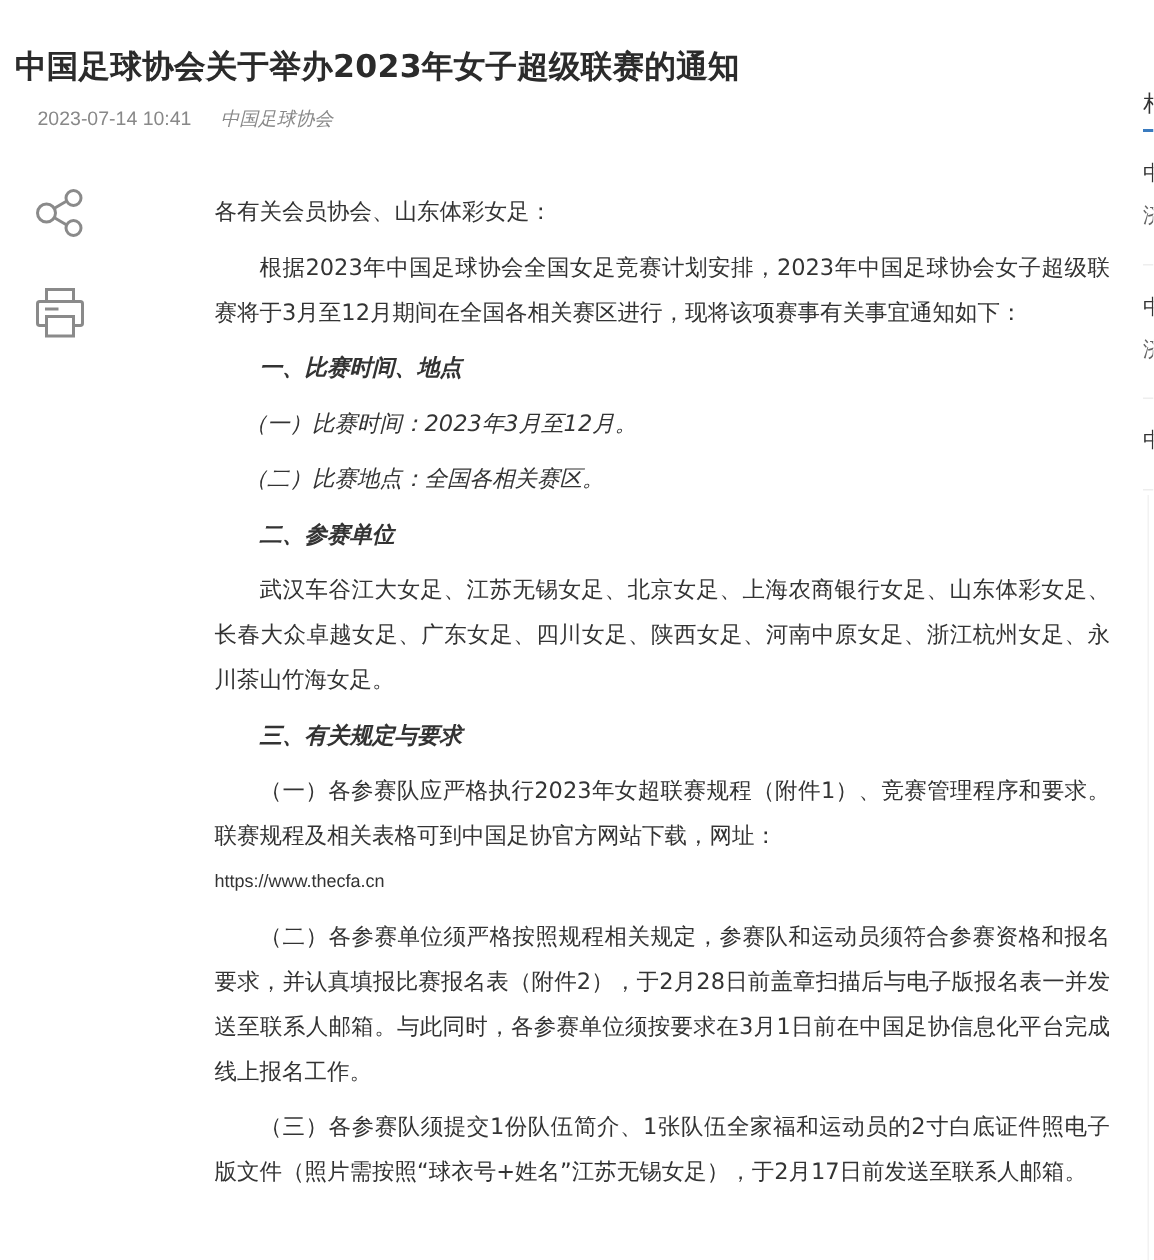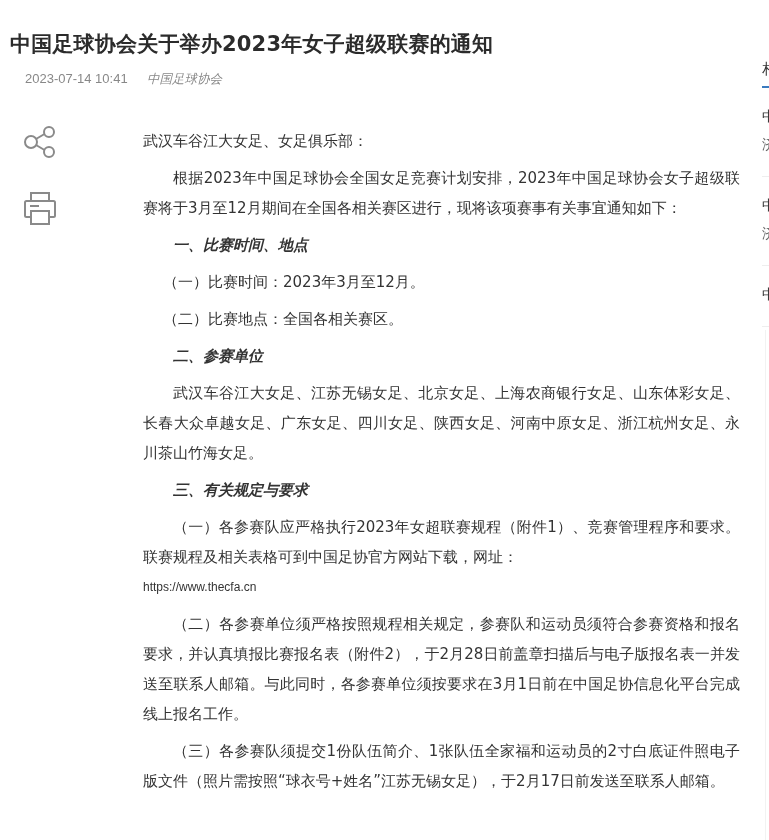--- a/index.html
+++ b/index.html
@@ -61,21 +61,21 @@
     font-size: 15px;
     line-height: 30px;
     color: #333333;
   }
   .article-body p {
     margin: 0 0 7px 0;
     text-align: justify;
     word-break: break-all;
   }
   .article-body p.indent { text-indent: 2em; }
-  .article-body p.sub-item { padding-left: 30px; text-indent: 0; margin-left: -10px; }
+  .article-body p.sub-item { padding-left: 30px; text-indent: 0; margin-left: -10px; font-style: italic; }
   .article-body p.heading { font-weight: bold; text-indent: 2em; font-style: italic; }
   .article-body p.url { font-family: "Liberation Sans", sans-serif; font-size: 12px; }
   .side-clip {
     position: absolute;
     left: 762px;
     top: 0;
     width: 7px;
     height: 840px;
     overflow: hidden;
   }
@@ -136,21 +136,21 @@
     <svg width="36" height="38" viewBox="0 0 36 38">
       <rect x="9" y="3" width="18" height="8" fill="none" stroke="#8a8a8a" stroke-width="2"></rect>
       <rect x="3" y="11" width="30" height="16" rx="1.5" fill="none" stroke="#8a8a8a" stroke-width="2"></rect>
       <line x1="8" y1="16" x2="17" y2="16" stroke="#8a8a8a" stroke-width="2"></line>
       <rect x="9" y="21" width="18" height="13" fill="#ffffff" stroke="#8a8a8a" stroke-width="2"></rect>
     </svg>
   </span>
 </div>
 
 <div class="article-body">
-  <p>武汉车谷江大女足、女足俱乐部：</p>
+  <p>各有关会员协会、山东体彩女足：</p>
   <p class="indent">根据2023年中国足球协会全国女足竞赛计划安排，2023年中国足球协会女子超级联赛将于3月至12月期间在全国各相关赛区进行，现将该项赛事有关事宜通知如下：</p>
 
   <p class="heading">一、比赛时间、地点</p>
   <p class="sub-item">（一）比赛时间：2023年3月至12月。</p>
   <p class="sub-item">（二）比赛地点：全国各相关赛区。</p>
 
   <p class="heading">二、参赛单位</p>
   <p class="indent">武汉车谷江大女足、江苏无锡女足、北京女足、上海农商银行女足、山东体彩女足、长春大众卓越女足、广东女足、四川女足、陕西女足、河南中原女足、浙江杭州女足、永川茶山竹海女足。</p>
 
   <p class="heading">三、有关规定与要求</p>

